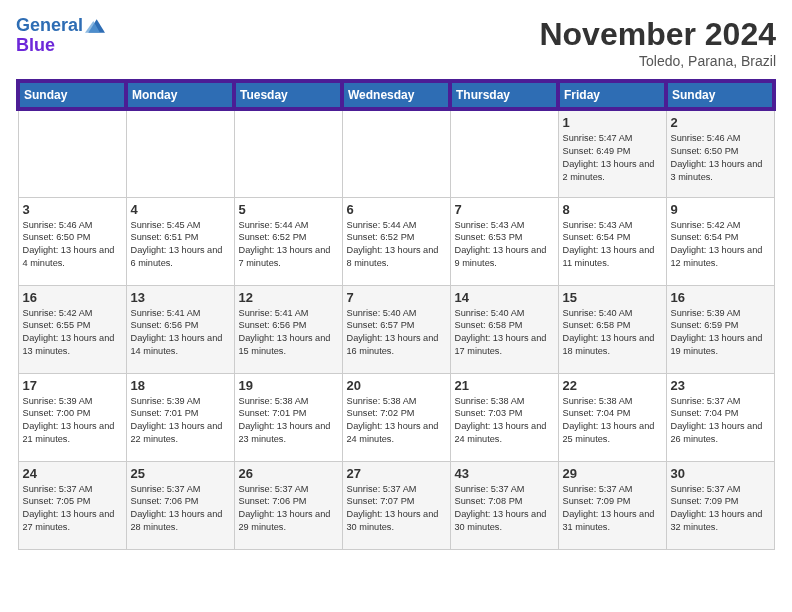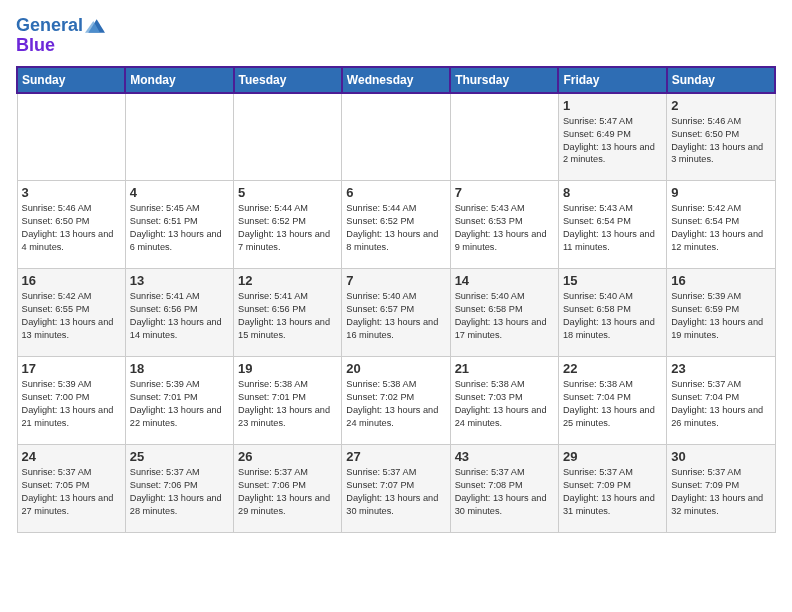--- a/index.html
+++ b/index.html
@@ -50,21 +50,21 @@
       width: 100%;
       border-collapse: collapse;
       table-layout: fixed;
     }
     thead tr th {
       background-color: #2e6db4;
       color: #fff;
       font-size: 12px;
       padding: 5px 4px;
       text-align: left;
-      border: 2px solid #4c1d95;
+      border: 4px solid #4c1d95;
     }
     tbody tr td {
       border: 1px solid #ccc;
       vertical-align: top;
       padding: 4px;
       font-size: 9.5px;
       color: #333;
       background: #fff;
       height: 88px;
     }
@@ -98,20 +98,22 @@
         </span>
         <svg class="logo-icon" viewBox="0 0 24 20" xmlns="http://www.w3.org/2000/svg">
           <polygon points="4,18 14,2 24,18" fill="#2e6db4"></polygon>
           <polygon points="0,18 10,4 18,18" fill="#5b9bd5" opacity="0.7"></polygon>
         </svg>
       </div>
       <div class="logo-text" style="color:#6d28d9;font-size:18px;font-weight:bold;">Blue</div>
     </div>
   </div>
   <div class="title-block">
+    <div class="month-title">November 2024</div>
+    <div class="subtitle">Toledo, Parana, Brazil</div>
   </div>
 </div>
 
 <table>
   <thead>
     <tr>
     <th>Sunday</th>
         <th>Monday</th>
         <th>Tuesday</th>
         <th>Wednesday</th>

